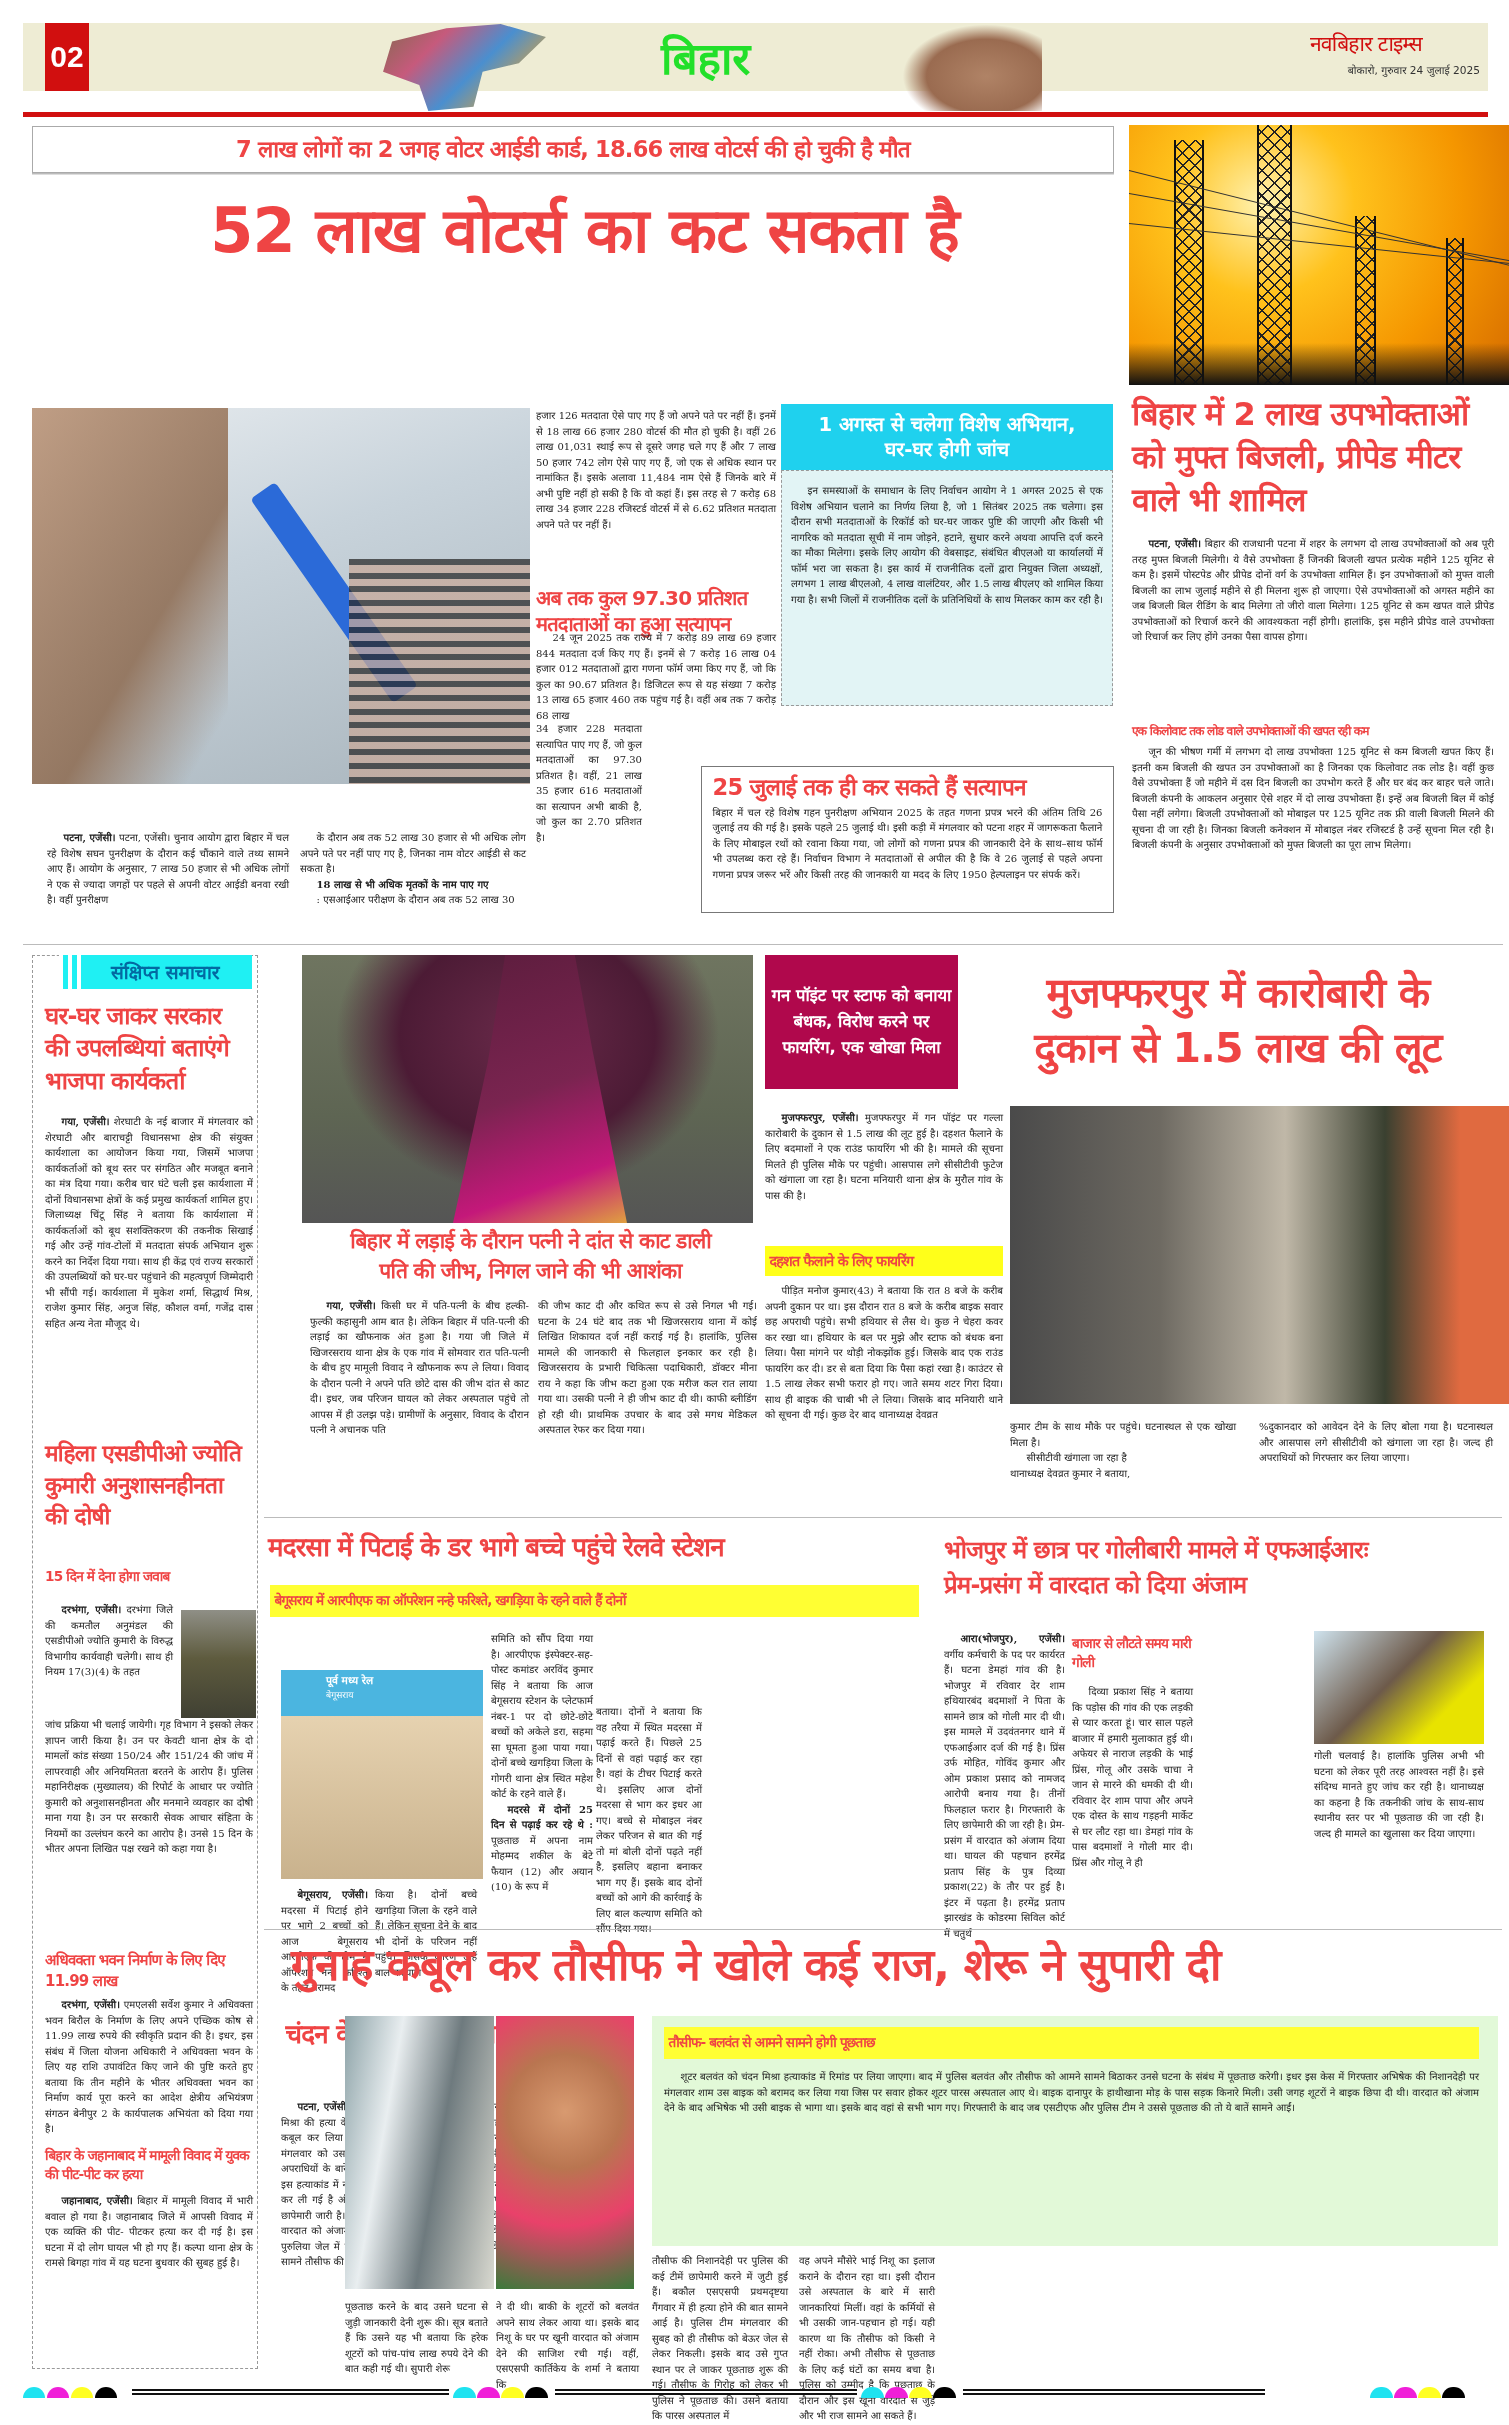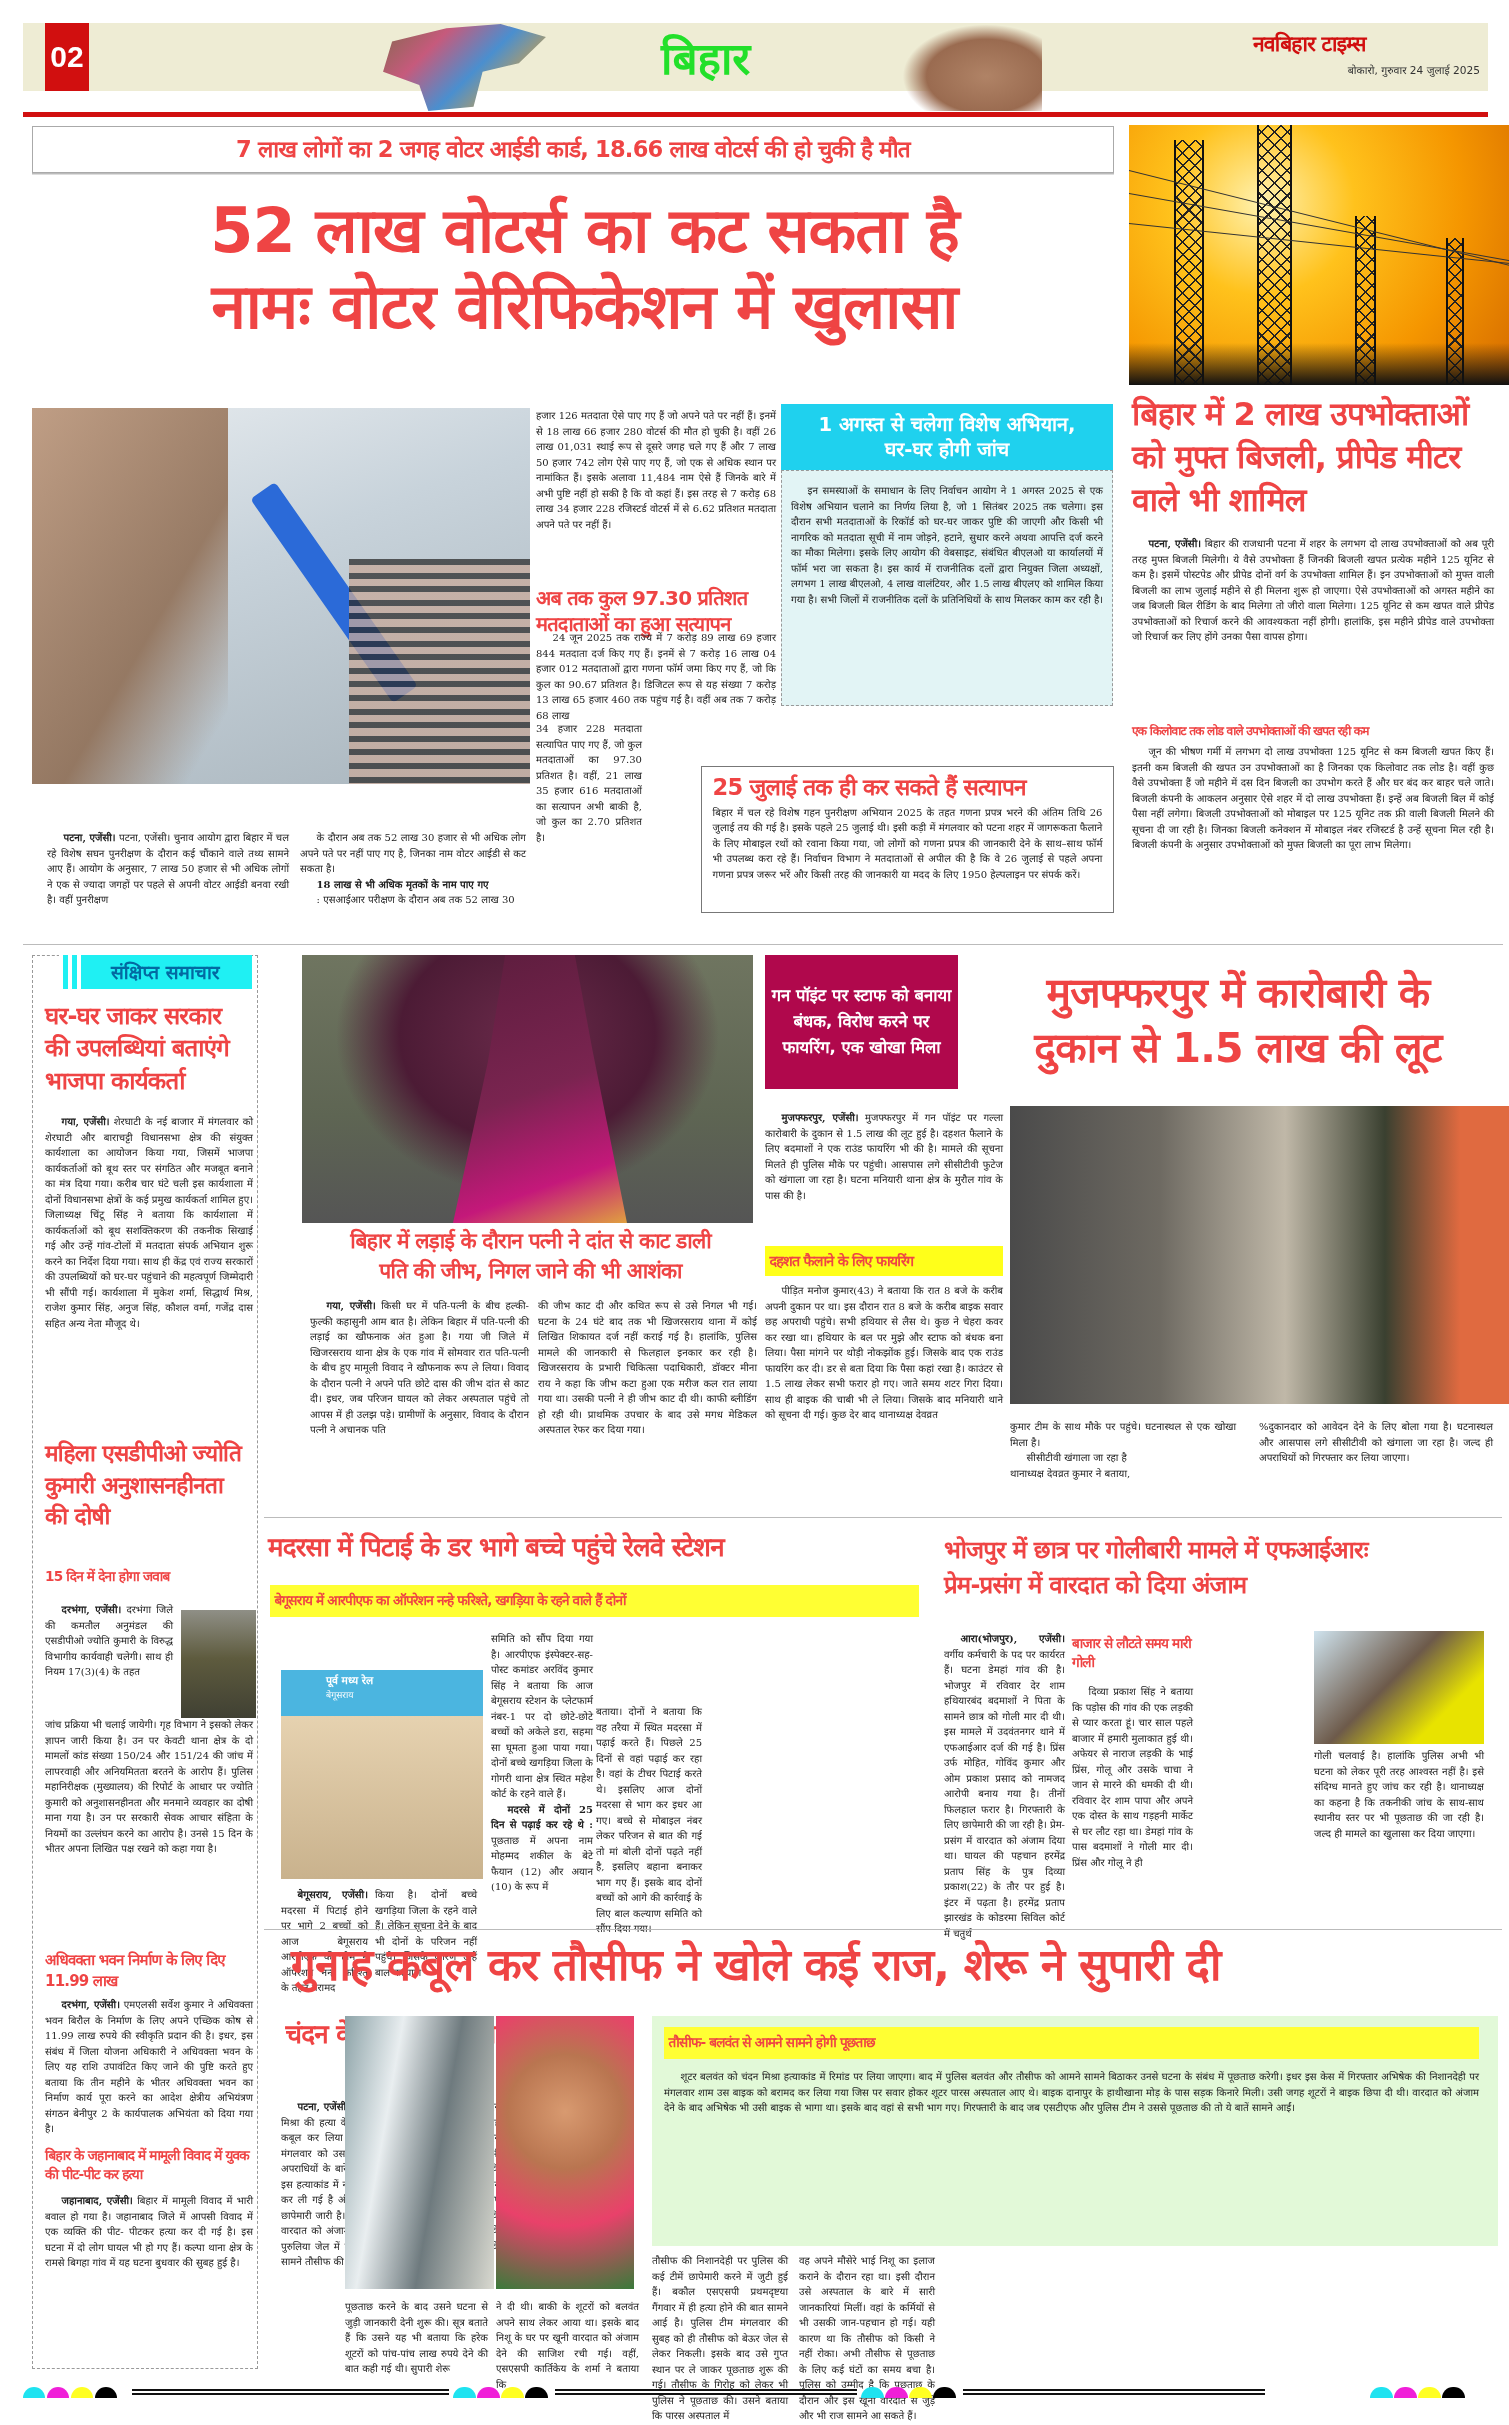--- a/index.html
+++ b/index.html
@@ -8,21 +8,21 @@
 .hl{font-family:"DejaVu Sans",sans-serif;font-weight:bold;color:#ef4444;line-height:1.15;letter-spacing:-0.8px}
 .body{font-family:"DejaVu Serif",serif;font-size:10px;line-height:1.55;color:#222;text-align:justify}
 .body b{font-weight:bold}
 .body p{text-indent:16.6px}
 
 #masthead{left:22.6px;top:22.6px;width:1465px;height:68px;background:#eeecd4}
 #page-no{left:45px;top:22.6px;width:44px;height:68px;background:#d10f0f;color:#fff;font-size:30px;font-weight:bold;display:flex;align-items:center;justify-content:center;font-family:"Liberation Sans",sans-serif}
 #section-title{left:661px;top:22.6px;height:68px;font-size:44px;font-weight:bold;color:#22e02a;display:flex;align-items:center}
 #map-art{left:374px;top:24px;width:181px;height:87px;background:linear-gradient(135deg,#7a6a48,#c65a7c 30%,#4a8fcf 55%,#d4a043 80%,#6b7a3a);clip-path:polygon(10% 20%,40% 5%,70% 0%,95% 15%,80% 45%,60% 55%,55% 95%,30% 100%,25% 70%,5% 55%)}
 #statue-art{left:902px;top:24px;width:140px;height:87px;background:radial-gradient(ellipse at 60% 60%,#b08366,#9a6b50 50%,transparent 70%)}
-#brand-name{left:1253px;top:32px;width:226px;text-align:left;font-size:21px;font-weight:bold;color:#d10f0f}
+#brand-name{left:1253px;top:32px;width:226px;text-align:center;font-size:21px;font-weight:normal;color:#d10f0f}
 #issue-date{left:1208px;top:63px;width:272px;text-align:right;font-size:10.6px;color:#333}
 #red-rule{left:22.6px;top:112px;width:1465px;height:5.3px;background:#d10f0f}
 
 #kicker-box{left:32px;top:126px;width:1082px;height:47px;border:1.5px solid #aaa;box-shadow:0 1.5px 0 #bbb;display:flex;align-items:center;justify-content:center;font-size:22.6px}
 #main-hl{left:60px;top:193px;width:1049px;text-align:center;font-size:62px;line-height:1.22}
 
 .photo{overflow:hidden}
 #power-photo{left:1129px;top:125px;width:381px;height:260px;background:radial-gradient(circle at 35% 30%,#fff2b0,#ffc21c 30%,#f59600 65%,#d46a00);}
 #power-photo .tower{position:absolute;background:repeating-linear-gradient(45deg,#222 0 1.5px,transparent 1.5px 9px),repeating-linear-gradient(-45deg,#222 0 1.5px,transparent 1.5px 9px);border-left:2.3px solid #111;border-right:2.3px solid #111}
 #power-photo .wire{position:absolute;height:0.8px;background:#333;transform-origin:left}
@@ -114,21 +114,20 @@
 <div class="abs" id="map-art"></div>
 <div class="abs" id="section-title" style="color: rgb(34, 224, 42);">बिहार</div>
 <div class="abs" id="statue-art"></div>
 <div class="abs hl" id="brand-name" style="color: rgb(209, 15, 15);">नवबिहार टाइम्स</div>
 <div class="abs" id="issue-date">बोकारो, गुरुवार 24 जुलाई 2025</div>
 <div class="abs" id="red-rule"></div>
 
 <div class="abs hl" id="kicker-box">7 लाख लोगों का 2 जगह वोटर आईडी कार्ड, 18.66 लाख वोटर्स की हो चुकी है मौत</div>
 <div class="abs hl" id="main-hl">
   <div>52 लाख वोटर्स का कट सकता है</div>
-  <div>नामः वोटर वेरिफिकेशन में खुलासा</div>
 </div>
 
 <div class="abs photo" id="power-photo">
   <div class="tower" style="left:45px;top:15px;width:30px;height:249px"></div>
   <div class="tower" style="left:128px;top:0;width:35px;height:260px"></div>
   <div class="tower" style="left:226px;top:91px;width:21px;height:170px"></div>
   <div class="tower" style="left:317px;top:113px;width:18px;height:147px"></div>
   <div class="wire" style="left:0;top:45px;width:393px;transform:rotate(14deg)"></div>
   <div class="wire" style="left:0;top:68px;width:393px;transform:rotate(10deg)"></div>
   <div class="wire" style="left:0;top:98px;width:393px;transform:rotate(6deg)"></div>

